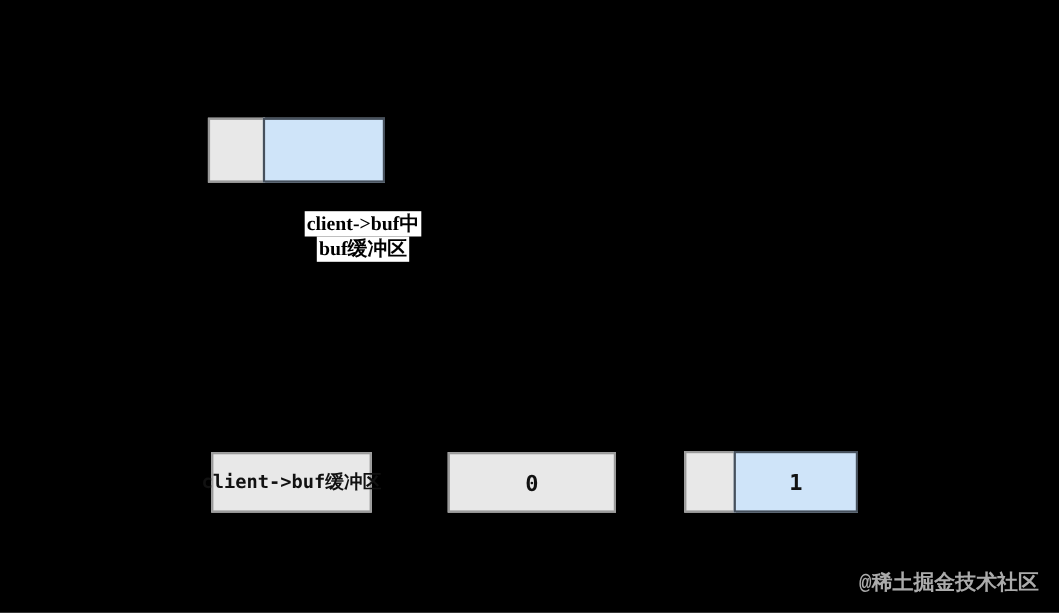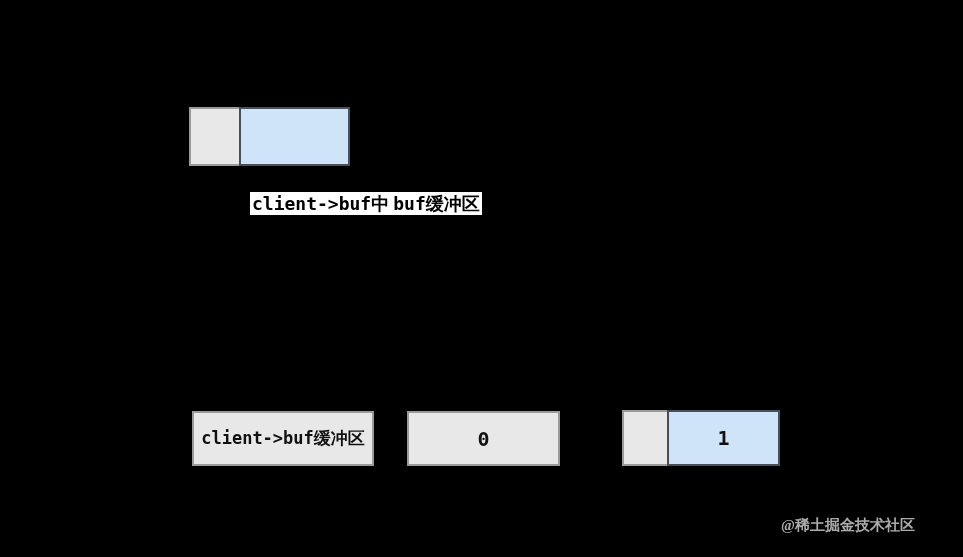--- a/index.html
+++ b/index.html
@@ -35,50 +35,51 @@
   .top-gray { left: 189px; top: 107px; width: 52px; height: 59px; }
   .top-blue { left: 239px; top: 107px; width: 111px; height: 59px; }
 
   
   .buf-label {
     position: absolute;
     left: 250px;
     top: 192px;
     width: 160px;
     display: flex;
-    flex-direction: row;
+    flex-direction: column;
     align-items: center;
+    font-family: Liberation Serif, serif;
   }
   .buf-label .line {
     display: inline-block;
     background: #ffffff;
     color: #000000;
     font-size: 18px;
     font-weight: bold;
     line-height: 23px;
     padding: 0 2px;
     white-space: nowrap;
   }
 
   
-  .legend-box { left: 192px; top: 411px; width: 182px; height: 55px; font-size: 17px; white-space: nowrap; }
+  .legend-box { left: 192px; top: 411px; width: 146px; height: 55px; font-size: 17px; white-space: nowrap; }
   .zero-box   { left: 407px; top: 411px; width: 153px; height: 55px; font-size: 20px; }
   .one-gray   { left: 622px; top: 410px; width: 47px;  height: 56px; }
   .one-blue   { left: 667px; top: 410px; width: 113px; height: 56px; font-size: 20px; }
 
   .watermark {
     position: absolute;
     left: 781px;
     top: 516px;
-    font-size: 15px;
+    font-size: 19px;
     font-weight: bold;
     color: var(--watermark-color, #c9c9c9);
     opacity: 0.85;
     white-space: nowrap;
-    font-family: Liberation Serif, serif;
+    font-family: Liberation Mono, monospace;
     text-align: right;
   }
 </style>
 </head>
 <body>
 
 <div class="canvas" style="--bg: #000000; --gray-fill: #e8e8e8; --gray-border: #9a9a9a; --blue-fill: #cfe4f9; --blue-border: #46505c; --watermark-color: #c9c9c9;">
 
   <div class="box gray top-gray"></div>
   <div class="box blue top-blue"></div>

